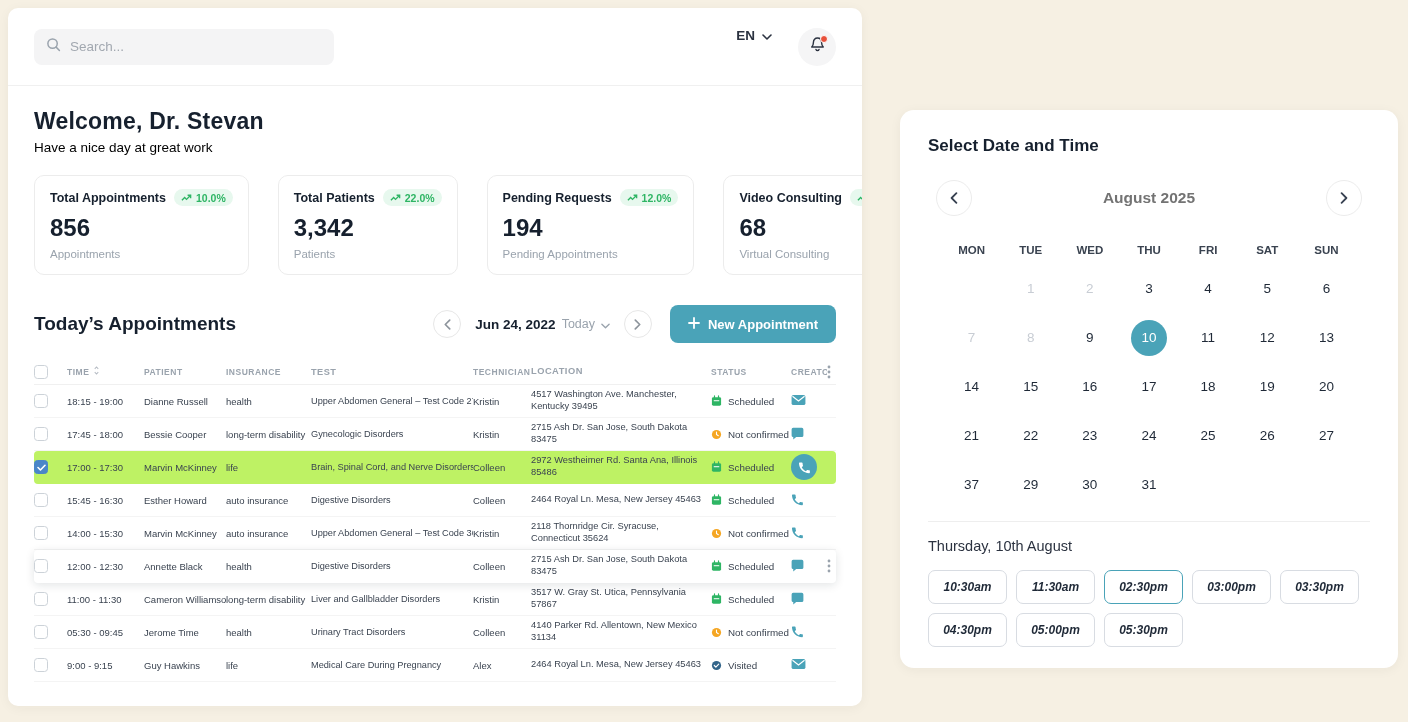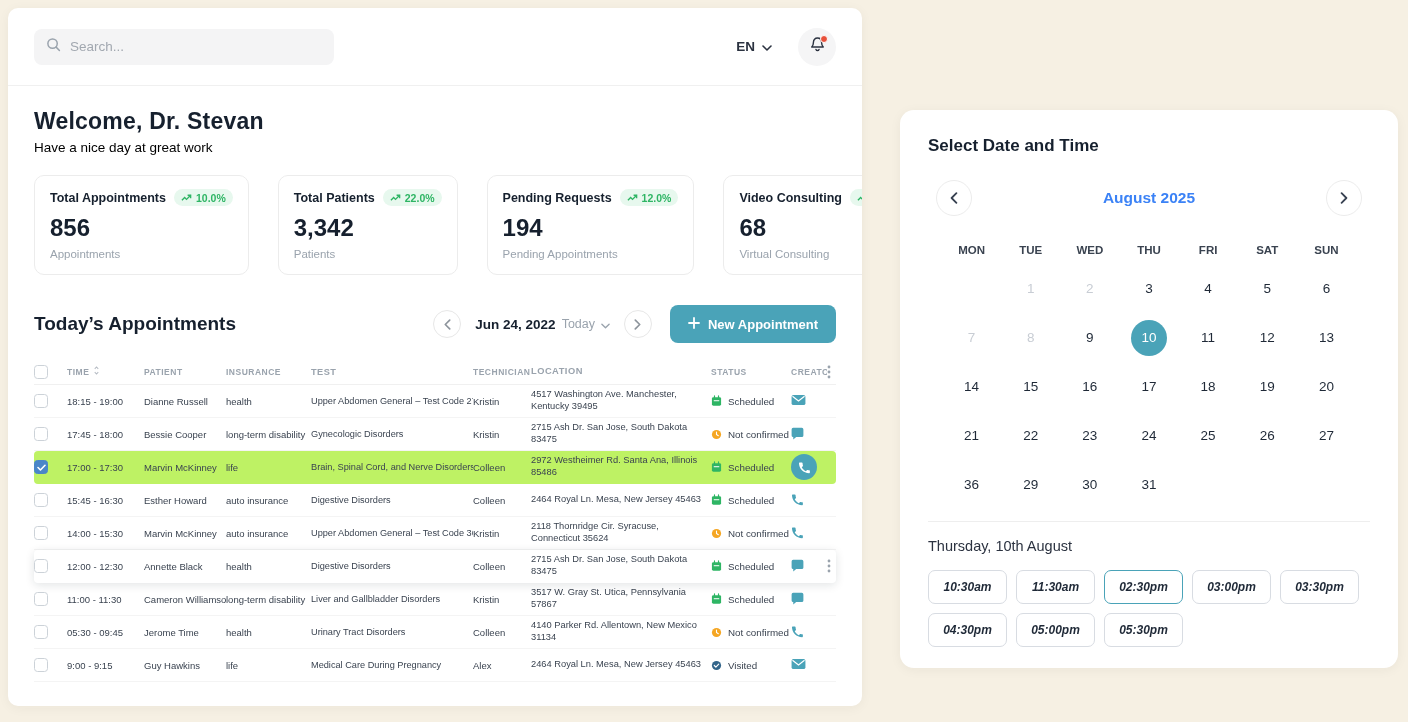--- a/index.html
+++ b/index.html
@@ -15,21 +15,21 @@
   .right-card { left: 900px; top: 110px; width: 498px; height: 558px; border-radius: 14px; padding: 26px 28px; }
 
   
   .topbar { height: 78px; display: flex; align-items: center; justify-content: space-between;
             padding: 0 26px; border-bottom: 1px solid #f0f0f0; }
   .search-box { width: 300px; height: 36px; background: #f4f4f5; border-radius: 8px;
                 display: flex; align-items: center; gap: 9px; padding: 0 12px; }
   .search-box input { border: 0; background: transparent; outline: none; width: 100%;
                       font-size: 13.5px; color: #7f1d1d; font-family: inherit; }
   .search-box input::placeholder { color: #a2a8b0; }
-  .topbar-right { display: flex; align-items: center; gap: 26px; }
+  .topbar-right { display: flex; align-items: flex-start; gap: 26px; }
   .lang { display: flex; align-items: center; gap: 7px; font-size: 13.5px; font-weight: 700;
           color: #2b3240; cursor: pointer; }
   .bell-btn { position: relative; width: 38px; height: 38px; border-radius: 50%; background: #f5f5f6;
               display: flex; align-items: center; justify-content: center; cursor: pointer; }
   .bell-dot { position: absolute; top: 7px; right: 8px; width: 8px; height: 8px; border-radius: 50%;
               background: #e8503a; border: 1.5px solid #fff; }
 
   
   .welcome { padding: 22px 26px 0; }
   .welcome h1 { font-size: 23px; color: #16202e; letter-spacing: .2px; }
@@ -81,21 +81,21 @@
   .creator { color: #4aa3b8; display: inline-flex; cursor: pointer; }
   .creator.circled { width: 26px; height: 26px; border-radius: 50%; background: #4aa3b8; color: #fff;
                      align-items: center; justify-content: center; }
   .c-kebab { display: flex; justify-content: flex-end; cursor: pointer; overflow: visible; }
 
   
   .dt-title { font-size: 17px; color: #16202e; }
   .cal-nav { display: flex; align-items: center; justify-content: space-between; margin-top: 24px; padding: 0 8px; }
   .cal-circle { width: 36px; height: 36px; border-radius: 50%; border: 1px solid #ececec; background: #fff;
                 color: #374151; display: flex; align-items: center; justify-content: center; cursor: pointer; }
-  .cal-month { font-size: 15.5px; font-weight: 700; color: #3b82f6; }
+  .cal-month { font-size: 15.5px; font-weight: 700; color: #737373; }
   .cal-grid { margin: 20px auto 0; width: 414px; display: grid; grid-template-columns: repeat(7, 1fr); }
   .cal-weekday { height: 28px; display: flex; align-items: center; justify-content: center;
                  font-size: 11.5px; font-weight: 600; color: #3a4350; }
   .cal-day { height: 49px; display: flex; align-items: center; justify-content: center;
              font-size: 13.5px; color: #1f2937; cursor: pointer; }
   .cal-day.muted { color: #c8cdd4; }
   .day-inner { width: 36px; height: 36px; border-radius: 50%; display: flex; align-items: center; justify-content: center; }
   .cal-day.selected .day-inner { background: #4aa3b8; color: #fff; }
   .dt-divider { margin-top: 12px; border-top: 1px solid #eee; }
   .dt-day-label { margin-top: 16px; font-size: 14.5px; color: #2b3240; }
@@ -619,21 +619,21 @@
       <div class="cal-day">
         <span class="day-inner">25</span>
       </div>
       <div class="cal-day">
         <span class="day-inner">26</span>
       </div>
       <div class="cal-day">
         <span class="day-inner">27</span>
       </div>
       <div class="cal-day">
-        <span class="day-inner">36</span>
+        <span class="day-inner">37</span>
       </div>
       <div class="cal-day">
         <span class="day-inner">29</span>
       </div>
       <div class="cal-day">
         <span class="day-inner">30</span>
       </div>
       <div class="cal-day">
         <span class="day-inner">31</span>
       </div>

